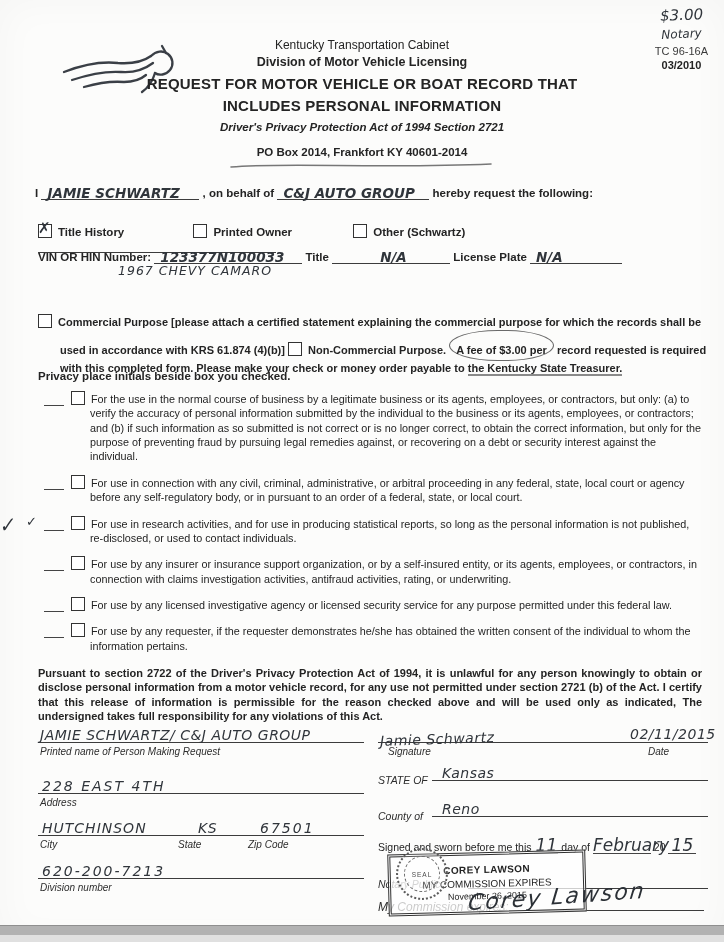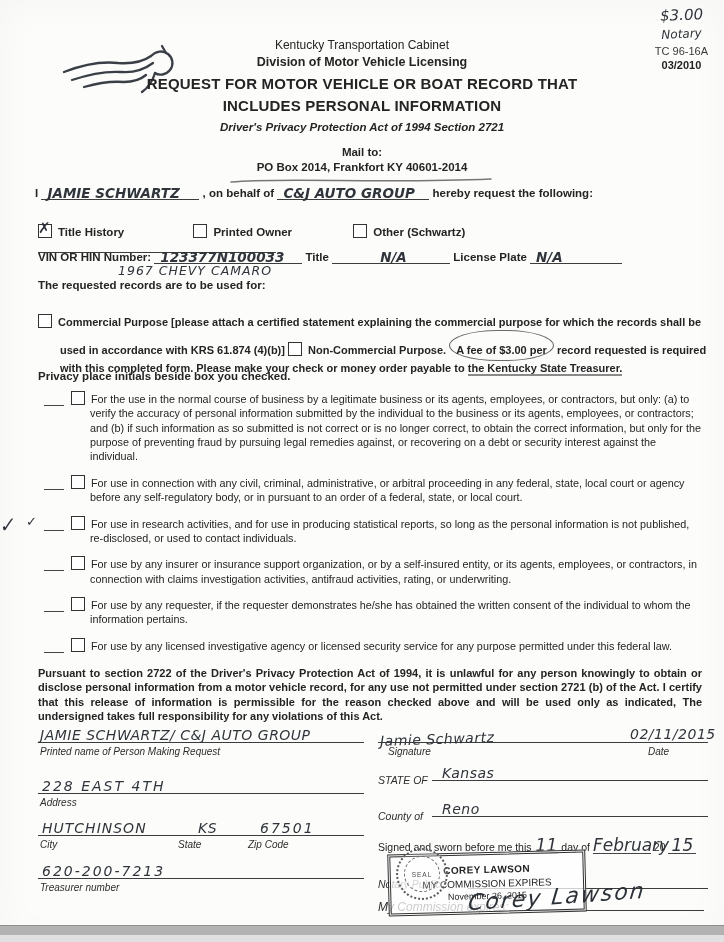--- a/index.html
+++ b/index.html
@@ -106,21 +106,20 @@
 
   <div class="hdr">
     <div class="agency">Kentucky Transportation Cabinet</div>
     <div class="division">Division of Motor Vehicle Licensing</div>
     <div class="t1">REQUEST FOR MOTOR VEHICLE OR BOAT RECORD THAT</div>
     <div class="t2">INCLUDES PERSONAL INFORMATION</div>
     <div class="sub">Driver's Privacy Protection Act of 1994 Section 2721</div>
   </div>
 
   <div class="mailto">
-    <div>Mail to:</div>
     <div>PO Box 2014, Frankfort KY 40601-2014</div>
     <svg width="270" height="9" viewBox="0 0 270 9">
       <path d="M4 6 C 60 1, 150 8, 264 3" fill="none" stroke="#777" stroke-width="1.6" stroke-linecap="round"></path>
     </svg>
   </div>
 
   <div class="reqline">
     <span>I</span>
     <span class="wline" style="width:158px;">
       <span class="hw">JAMIE SCHWARTZ</span>
@@ -148,21 +147,20 @@
     <span class="wline" style="width:118px;">
       <span class="hw" style="left:48px;">N/A</span>
     </span>
     <span>License Plate</span>
     <span class="wline" style="width:92px;">
       <span class="hw">N/A</span>
     </span>
   </div>
   <div class="vehnote hw">1967 CHEVY CAMARO</div>
 
-  <div class="usedfor">The requested records are to be used for:</div>
 
   <p class="compara">
     <span class="cb"><span class="mark hw"></span></span><span>Commercial Purpose [please attach a certified statement explaining the commercial purpose for which the records shall be used in accordance with KRS 61.874 (4)(b)]</span>
     <span class="cb"><span class="mark hw"></span></span><span>Non-Commercial Purpose.</span>
     <span class="oval">A fee of $3.00 per</span>
     <span>record requested is required with this completed form.  Please make your check or money order payable to</span>
     <span class="payee">the Kentucky State Treasurer.</span>
   </p>
 
   <div class="initnote">Privacy place initials beside box you checked.</div>
@@ -174,24 +172,24 @@
     <div class="purpose">
       <span class="init"><span class="imark"></span></span><span class="cb"><span class="mark hw"></span></span><span>For use in connection with any civil, criminal, administrative, or arbitral proceeding in any federal, state, local court or agency before any self-regulatory body, or in pursuant to an order of a federal, state, or local court.</span>
     </div>
     <div class="purpose">
       <span class="init"><span class="imark">✓</span></span><span class="cb"><span class="mark hw">✓</span></span><span>For use in research activities, and for use in producing statistical reports, so long as the personal information is not published, re-disclosed, or used to contact individuals.</span>
     </div>
     <div class="purpose">
       <span class="init"><span class="imark"></span></span><span class="cb"><span class="mark hw"></span></span><span>For use by any insurer or insurance support organization, or by a self-insured entity, or its agents, employees, or contractors, in connection with claims investigation activities, antifraud activities, rating, or underwriting.</span>
     </div>
     <div class="purpose">
+      <span class="init"><span class="imark"></span></span><span class="cb"><span class="mark hw"></span></span><span>For use by any licensed investigative agency or licensed security service for any purpose permitted under this federal law.</span>
+    </div>
+    <div class="purpose">
       <span class="init"><span class="imark"></span></span><span class="cb"><span class="mark hw"></span></span><span>For use by any requester, if the requester demonstrates he/she has obtained the written consent of the individual to whom the information pertains.</span>
-    </div>
-    <div class="purpose">
-      <span class="init"><span class="imark"></span></span><span class="cb"><span class="mark hw"></span></span><span>For use by any licensed investigative agency or licensed security service for any purpose permitted under this federal law.</span>
     </div>
   </div>
 
   <div class="cert">Pursuant to section 2722 of the Driver's Privacy Protection Act of 1994, it is unlawful for any person knowingly to obtain or disclose personal information from a motor vehicle record, for any use not permitted under section 2721 (b) of the Act.  I certify that this release of information is permissible for the reason checked above and will be used only as indicated,  The undersigned takes full responsibility for any violations of this Act.</div>
 
   <div class="sig">
 
     <div class="fline" style="left:38px;top:4px;width:326px;height:16px;">
       <span class="hw" style="left:2px;">JAMIE SCHWARTZ/ C&amp;J AUTO GROUP</span>
     </div>
@@ -207,21 +205,21 @@
       <span class="hw" style="left:160px;">KS</span>
       <span class="hw" style="left:222px;letter-spacing:2px;">67501</span>
     </div>
     <div class="lbl" style="left:40px;top:117px;">City</div>
     <div class="lbl" style="left:178px;top:117px;">State</div>
     <div class="lbl" style="left:248px;top:117px;">Zip Code</div>
 
     <div class="fline" style="left:38px;top:140px;width:326px;height:16px;">
       <span class="hw" style="left:4px;letter-spacing:2px;">620-200-7213</span>
     </div>
-    <div class="lbl" style="left:40px;top:160px;">Treasurer number</div>
+    <div class="lbl" style="left:40px;top:160px;">Division number</div>
 
     <div class="fline" style="left:378px;top:4px;width:330px;height:16px;">
       <span class="hw bigsig" style="left:2px;bottom:-5px;">Jamie Schwartz</span>
       <span class="hw" style="left:252px;bottom:0;">02/11/2015</span>
     </div>
     <div class="lbl" style="left:388px;top:24px;">Signature</div>
     <div class="lbl" style="left:648px;top:24px;">Date</div>
 
     <div class="lbl" style="left:378px;top:52px;font-size:10.5px;">STATE OF</div>
     <div class="fline" style="left:432px;top:42px;width:276px;height:16px;">

